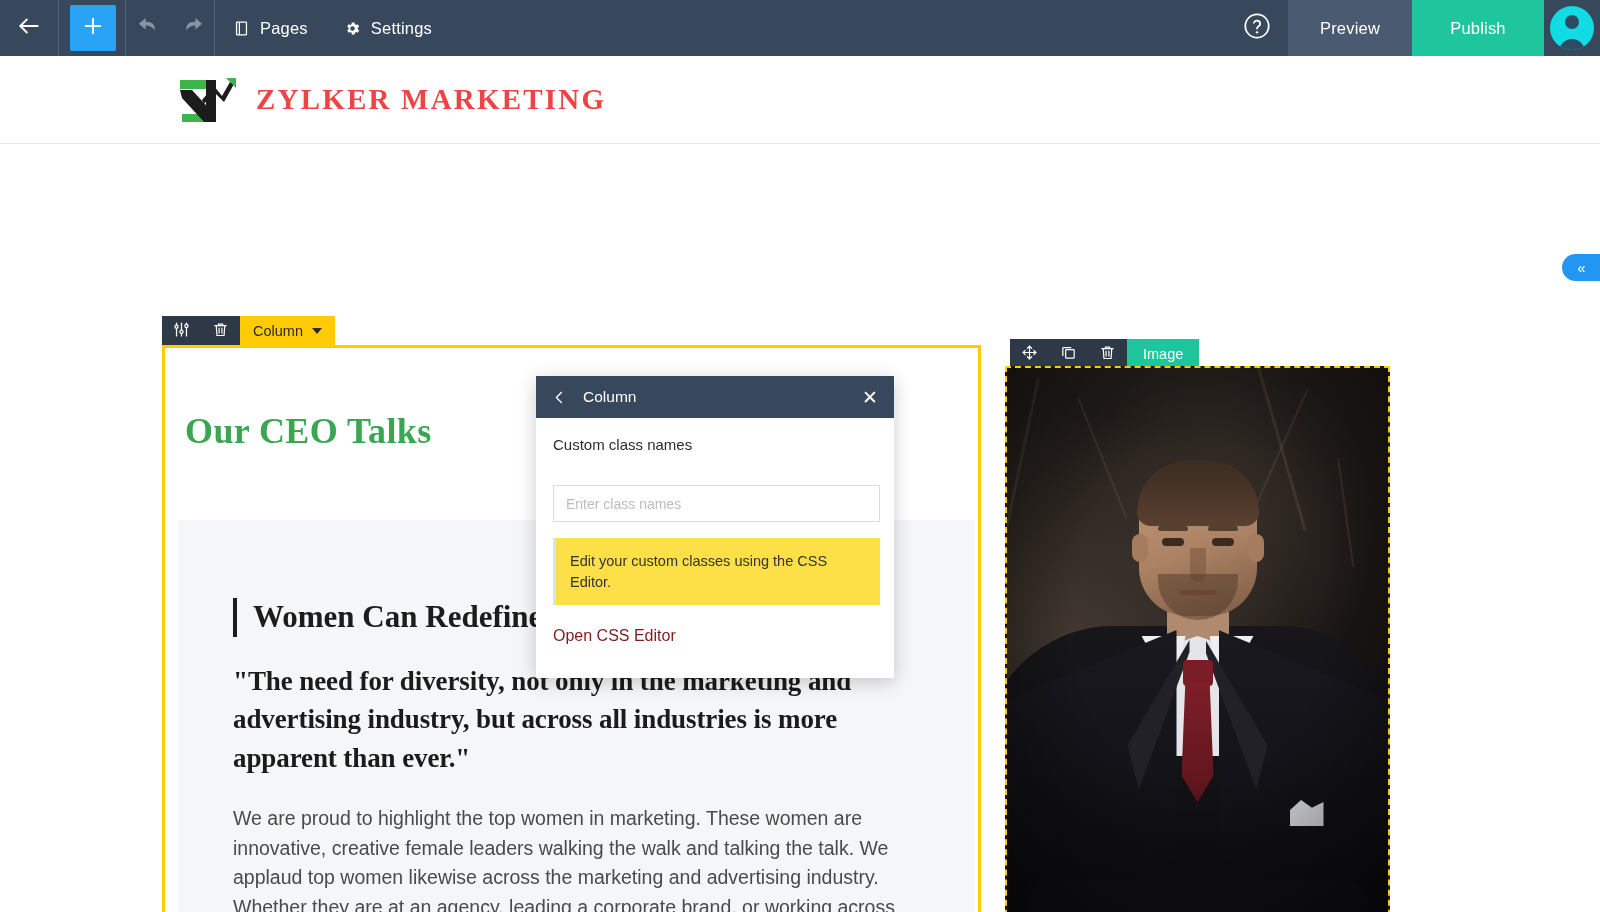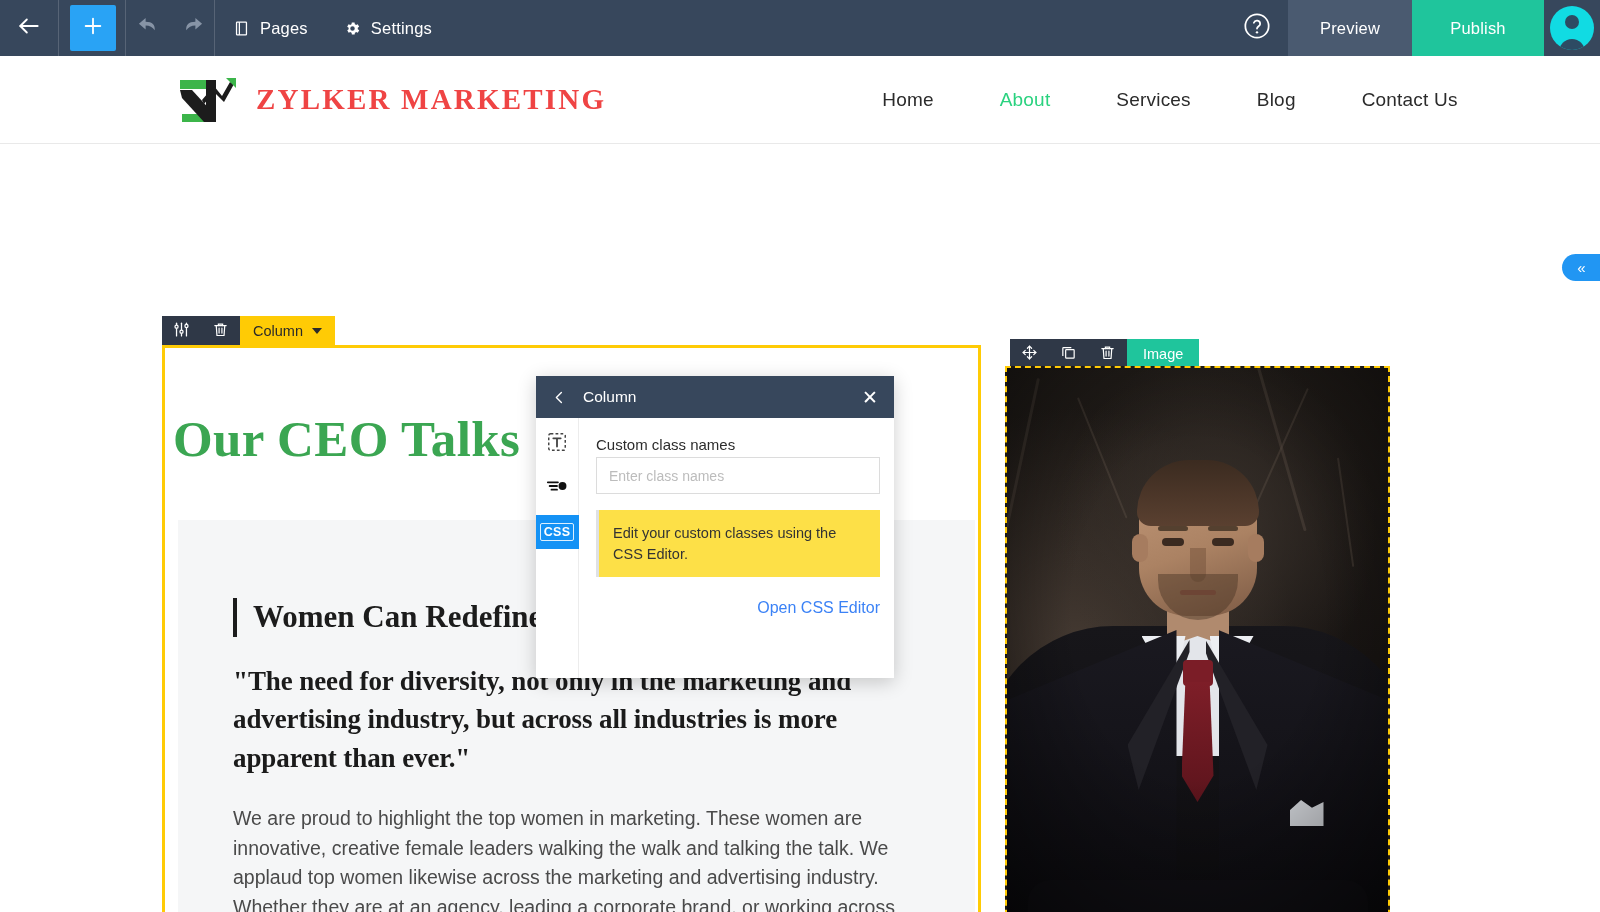--- a/index.html
+++ b/index.html
@@ -116,23 +116,23 @@
   .ct-label {
     background: #ffcb05; color: #2a2a2a; font-size: 14.5px;
     display: flex; align-items: center; gap: 9px; padding: 0 13px; height: 30px;
   }
   .caret-down {
     width: 0; height: 0; border-left: 5px solid transparent;
     border-right: 5px solid transparent; border-top: 6px solid #2a2a2a;
   }
 
   .heading-green {
-    position: absolute; left: 8px; top: 62px;
+    position: absolute; left: 20px; top: 62px;
     font-family: "Liberation Serif", serif;
-    font-size: 51px; font-weight: bold; color: #3aa košk;
+    font-size: 36px; font-weight: bold; color: #3aa košk;
   }
   .heading-green { color: #3ba652; letter-spacing: .4px; }
 
   .inner-panel {
     position: absolute; left: 13px; top: 172px; right: 3px; bottom: 33px;
     background: #f5f6f7;
   }
   .quote-title {
     position: absolute; left: 55px; top: 78px;
     font-family: "Liberation Serif", serif;
@@ -298,33 +298,33 @@
     width: 43px; height: 34px; display: flex; align-items: center; justify-content: center;
   }
   .mt-tab.active { background: #1492f5; }
   .mt-tab svg { width: 22px; height: 22px; }
   .mt-css {
     font-size: 12.5px; font-weight: bold; color: #ffffff;
     border: 1px solid rgba(255,255,255,.85); border-radius: 2px; padding: 1px 3px;
     letter-spacing: .3px;
   }
   .modal-pane { flex: 1; padding: 18px 14px 0 17px; }
-  .pane-label { font-size: 15px; color: #2c2c2c; margin-bottom: 4px; }
+  .pane-label { font-size: 15px; color: #2c2c2c; margin-bottom: 32px; }
   .pane-input {
     width: 100%; height: 37px; border: 1px solid #dcdcdc; background: #fff;
     padding: 0 12px; font-size: 14px; color: #333; outline: none;
     font-family: "Liberation Sans", sans-serif;
   }
   .pane-input::placeholder { color: #bcbcbc; }
   .pane-note {
     margin-top: 16px; background: #fde047; border-left: 3px solid #dfe1e5;
     padding: 13px 14px; font-size: 14.5px; color: #333; line-height: 1.42;
   }
   .pane-link {
-    margin-top: 22px; text-align: right; color: #3b82f6; font-size: 16px;
+    margin-top: 22px; text-align: left; color: #7f1d1d; font-size: 16px;
   }
 </style>
 </head>
 <body>
 
 <div id="root">
 
   <div class="editor-bar">
     <div class="eb-cell eb-back">
       <span>
@@ -408,27 +408,20 @@
         <svg viewBox="0 0 62 52">
           <polygon points="4,6 34,6 34,15 4,15" fill="#3cb54a"></polygon>
           <polygon points="6,40 30,40 30,48 6,48" fill="#3cb54a"></polygon>
           <polygon points="4,16 16,16 38,40 38,48 28,48 6,24" fill="#1c1c1c"></polygon>
           <polygon points="30,6 40,6 40,48 30,48" fill="#1c1c1c" transform="rotate(0)"></polygon>
           <polygon points="28,30 38,18 48,28 58,10 54,8 46,22 38,12 26,26" fill="#1c1c1c"></polygon>
           <polygon points="50,4 60,4 60,14" fill="#3cb54a"></polygon>
         </svg>
       </span>
       <span class="brand-name">ZYLKER MARKETING</span>
-    </div>
-    <div class="site-nav">
-      <span class="nav-link">Home</span>
-      <span class="nav-link active">About</span>
-      <span class="nav-link">Services</span>
-      <span class="nav-link">Blog</span>
-      <span class="nav-link">Contact Us</span>
     </div>
   </div>
 
   <div class="canvas">
 
     <div class="collapse-pill">«</div>
 
     <div class="col-toolbar">
       <div class="ct-dark">
         <div class="ct-btn">
@@ -550,43 +543,20 @@
       <div class="modal-head">
         <span class="modal-back">
           <svg viewBox="0 0 24 24" fill="none" stroke="#ffffff" stroke-width="2.2" stroke-linecap="round" stroke-linejoin="round">
             <polyline points="15,4 7,12 15,20"></polyline>
           </svg>
         </span>
         <span class="modal-title">Column</span>
         <span class="modal-close">✕</span>
       </div>
       <div class="modal-body">
-        <div class="modal-tabs">
-          <div class="mt-tab">
-            <span>
-              <svg viewBox="0 0 24 24" fill="none" stroke="#444" stroke-width="1.6">
-                <rect x="3" y="3" width="18" height="18" rx="2" stroke-dasharray="3 2.4"></rect>
-                <path d="M8 8h8M12 8v9" stroke-width="2" stroke-linecap="round"></path>
-              </svg>
-            </span>
-          </div>
-          <div class="mt-tab">
-            <span>
-              <svg viewBox="0 0 24 24" fill="none" stroke="#111" stroke-width="2" stroke-linecap="round">
-                <line x1="2" y1="8" x2="13" y2="8"></line>
-                  <line x1="4" y1="12" x2="12" y2="12"></line>
-                  <line x1="6" y1="16" x2="12" y2="16"></line>
-                <circle cx="18" cy="12" r="4.3" fill="#111" stroke="none"></circle>
-              </svg>
-            </span>
-          </div>
-          <div class="mt-tab active">
-            <span class="mt-css">CSS</span>
-          </div>
-        </div>
         <div class="modal-pane">
           <div class="pane-label">Custom class names</div>
           <input class="pane-input" type="text" placeholder="Enter class names" style="">
           <div class="pane-note">Edit your custom classes using the CSS Editor.</div>
           <div class="pane-link">Open CSS Editor</div>
         </div>
       </div>
     </div>
 
   </div>

